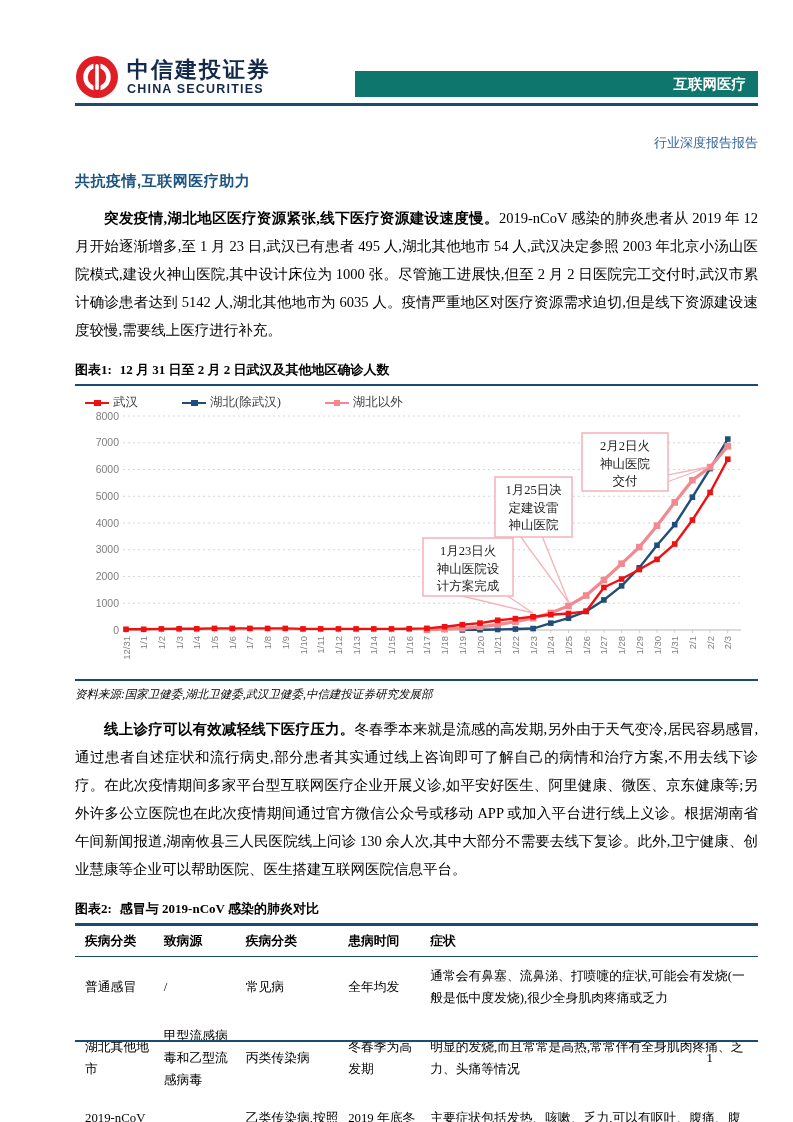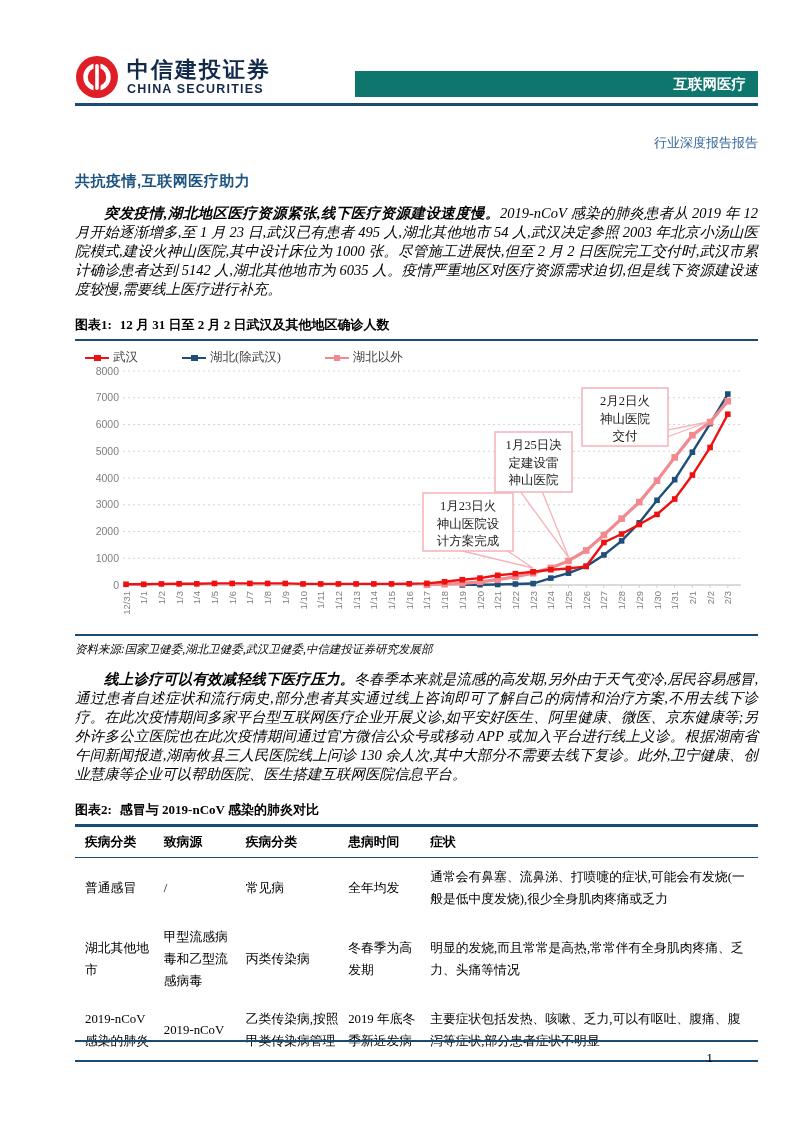--- a/index.html
+++ b/index.html
@@ -17,21 +17,21 @@
   .brand-en { font-family:"Liberation Sans",sans-serif; font-weight:bold; font-size:12.5px; color:#13294b; letter-spacing:1.2px; }
   .banner {
     flex:1; margin-left:84px; height:26px; background:#0f766e; color:#fff;
     font-family:"Liberation Sans",sans-serif; font-weight:bold; font-size:14.5px;
     display:flex; align-items:center; justify-content:flex-end; padding-right:12px; margin-bottom:2px;
   }
   .header-rule { height:2.5px; background:#1a4b72; margin-top:4px; }
   .report-type { text-align:right; color:#31659c; font-size:13px; margin-top:28px; }
   
   .doc-title { color:#1d5480; font-size:15px; font-weight:bold; margin-top:20px; letter-spacing:0.5px; font-family:"Liberation Sans",sans-serif; }
-  .para { margin-top:13px; font-size:14.5px; line-height:19px; text-align:justify; text-indent:2em;font-style:italic; }
+  .para { margin-top:13px; font-size:14.5px; line-height:28px; text-align:justify; text-indent:2em; }
   .para b { letter-spacing:0.2px; }
   
   .figure { margin-top:17px; }
   .fig-title { font-size:13px; font-weight:bold; padding-bottom:5px; }
   .fig-title .lbl { margin-right:8px; }
   .fig-rule { height:2.5px; background:#1a4b72; }
   .fig-rule.thin { height:2px; }
   .source { font-style:italic; font-size:11.5px; margin-top:6px; }
   
   .chart-legend { display:flex; justify-content:flex-start; gap:44px; margin:8px 0 0 10px; font-size:12.5px; color:#404040; align-items:center; }

